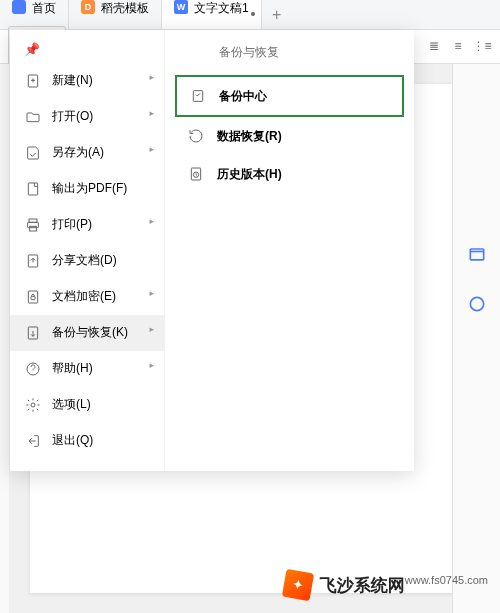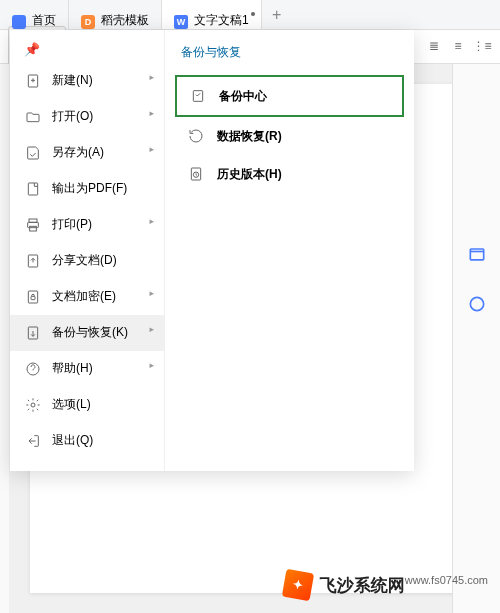--- a/index.html
+++ b/index.html
@@ -1,19 +1,19 @@
 <!DOCTYPE html>
 <html><head>
   <meta charset="utf-8">
   <style>
     * { margin: 0; padding: 0; box-sizing: border-box; }
     body { width: 500px; height: 613px; font-family: "Microsoft YaHei", sans-serif; font-size: 12px; background: #fff; overflow: hidden; position: relative; }
     
     .tabs { display: flex; height: 30px; background: #f5f6f7; border-bottom: 1px solid #e0e0e0; }
-    .tab { display: flex; align-items: flex-end; padding: 0 12px; gap: 6px; border-right: 1px solid #e0e0e0; position: relative; }
+    .tab { display: flex; align-items: flex-start; padding: 0 12px; gap: 6px; border-right: 1px solid #e0e0e0; position: relative; }
     .tab.active { background: #fff; }
     .tab-icon-home { width: 14px; height: 14px; background: #4a7dff; border-radius: 3px; }
     .tab-icon-dk { width: 14px; height: 14px; background: #ff8c3a; border-radius: 3px; display: flex; align-items: center; justify-content: center; color: #fff; font-size: 9px; font-weight: bold; }
     .tab-icon-doc { width: 14px; height: 14px; background: #4a7dff; border-radius: 2px; display: flex; align-items: center; justify-content: center; color: #fff; font-size: 9px; font-weight: bold; }
     .tab .dot { position: absolute; right: 6px; top: 12px; width: 4px; height: 4px; background: #666; border-radius: 50%; }
     .tab-add { width: 30px; display: flex; align-items: center; justify-content: center; color: #888; font-size: 16px; }
     
     .toolbar { display: flex; align-items: center; height: 34px; padding: 0 8px; gap: 2px; border-bottom: 1px solid #e0e0e0; }
     .file-btn { display: flex; align-items: center; gap: 4px; padding: 3px 6px; background: #f0f0f0; border: 1px solid #d0d0d0; border-radius: 3px; }
     .hamburger { display: inline-flex; flex-direction: column; gap: 2px; }
@@ -33,21 +33,21 @@
     .flyout { position: absolute; left: 10px; top: -34px; width: 404px; background: #fff; box-shadow: 0 4px 20px rgba(0,0,0,0.15); z-index: 10; display: flex; }
     .menu-col { width: 155px; padding: 12px 0; border-right: 1px solid #f0f0f0; }
     .menu-pin { padding: 0 14px 6px; color: #999; font-size: 13px; }
     .menu-item { display: flex; align-items: flex-start; padding: 9px 14px; gap: 10px; position: relative; }
     .menu-item.highlighted { background: #f0f0f0; }
     .menu-item .arrow { position: absolute; right: 10px; font-size: 9px; color: #999; }
     .mi-icon { width: 18px; height: 18px; display: flex; align-items: center; justify-content: center; color: #666; }
     .mi-icon svg { width: 16px; height: 16px; }
     
     .submenu-col { flex: 1; padding: 14px 10px; }
-    .submenu-title { color: #0369a1; margin-bottom: 14px; padding-left: 6px; }
+    .submenu-title { color: #737373; margin-bottom: 14px; padding-left: 6px; margin-left: 38px; }
     .sub-item { display: flex; align-items: center; padding: 10px 12px; gap: 12px; font-weight: bold; }
     .sub-item.boxed { border: 2px solid #2e8b3e; }
     
     .doc-area { flex: 1; background: #f0f0f0; padding: 20px; position: relative; }
     .paper { background: #fff; width: 100%; height: 100%; box-shadow: 0 1px 4px rgba(0,0,0,0.1); }
     .side-panel { position: absolute; right: 0; top: 0; width: 48px; height: 100%; background: #fafafa; border-left: 1px solid #e0e0e0; display: flex; flex-direction: column; align-items: center; padding-top: 180px; gap: 30px; }
     .side-panel .sicon { width: 20px; height: 20px; color: #4a7dff; }
     
     .ribbon-sub { position: absolute; right: 0; top: 30px; height: 32px; padding: 4px 8px; display: flex; align-items: center; gap: 4px; background: #fff; z-index: 5; }
     .ribbon-sub .ri { width: 20px; height: 16px; display: flex; align-items: center; justify-content: center; color: #666; font-size: 12px; }

